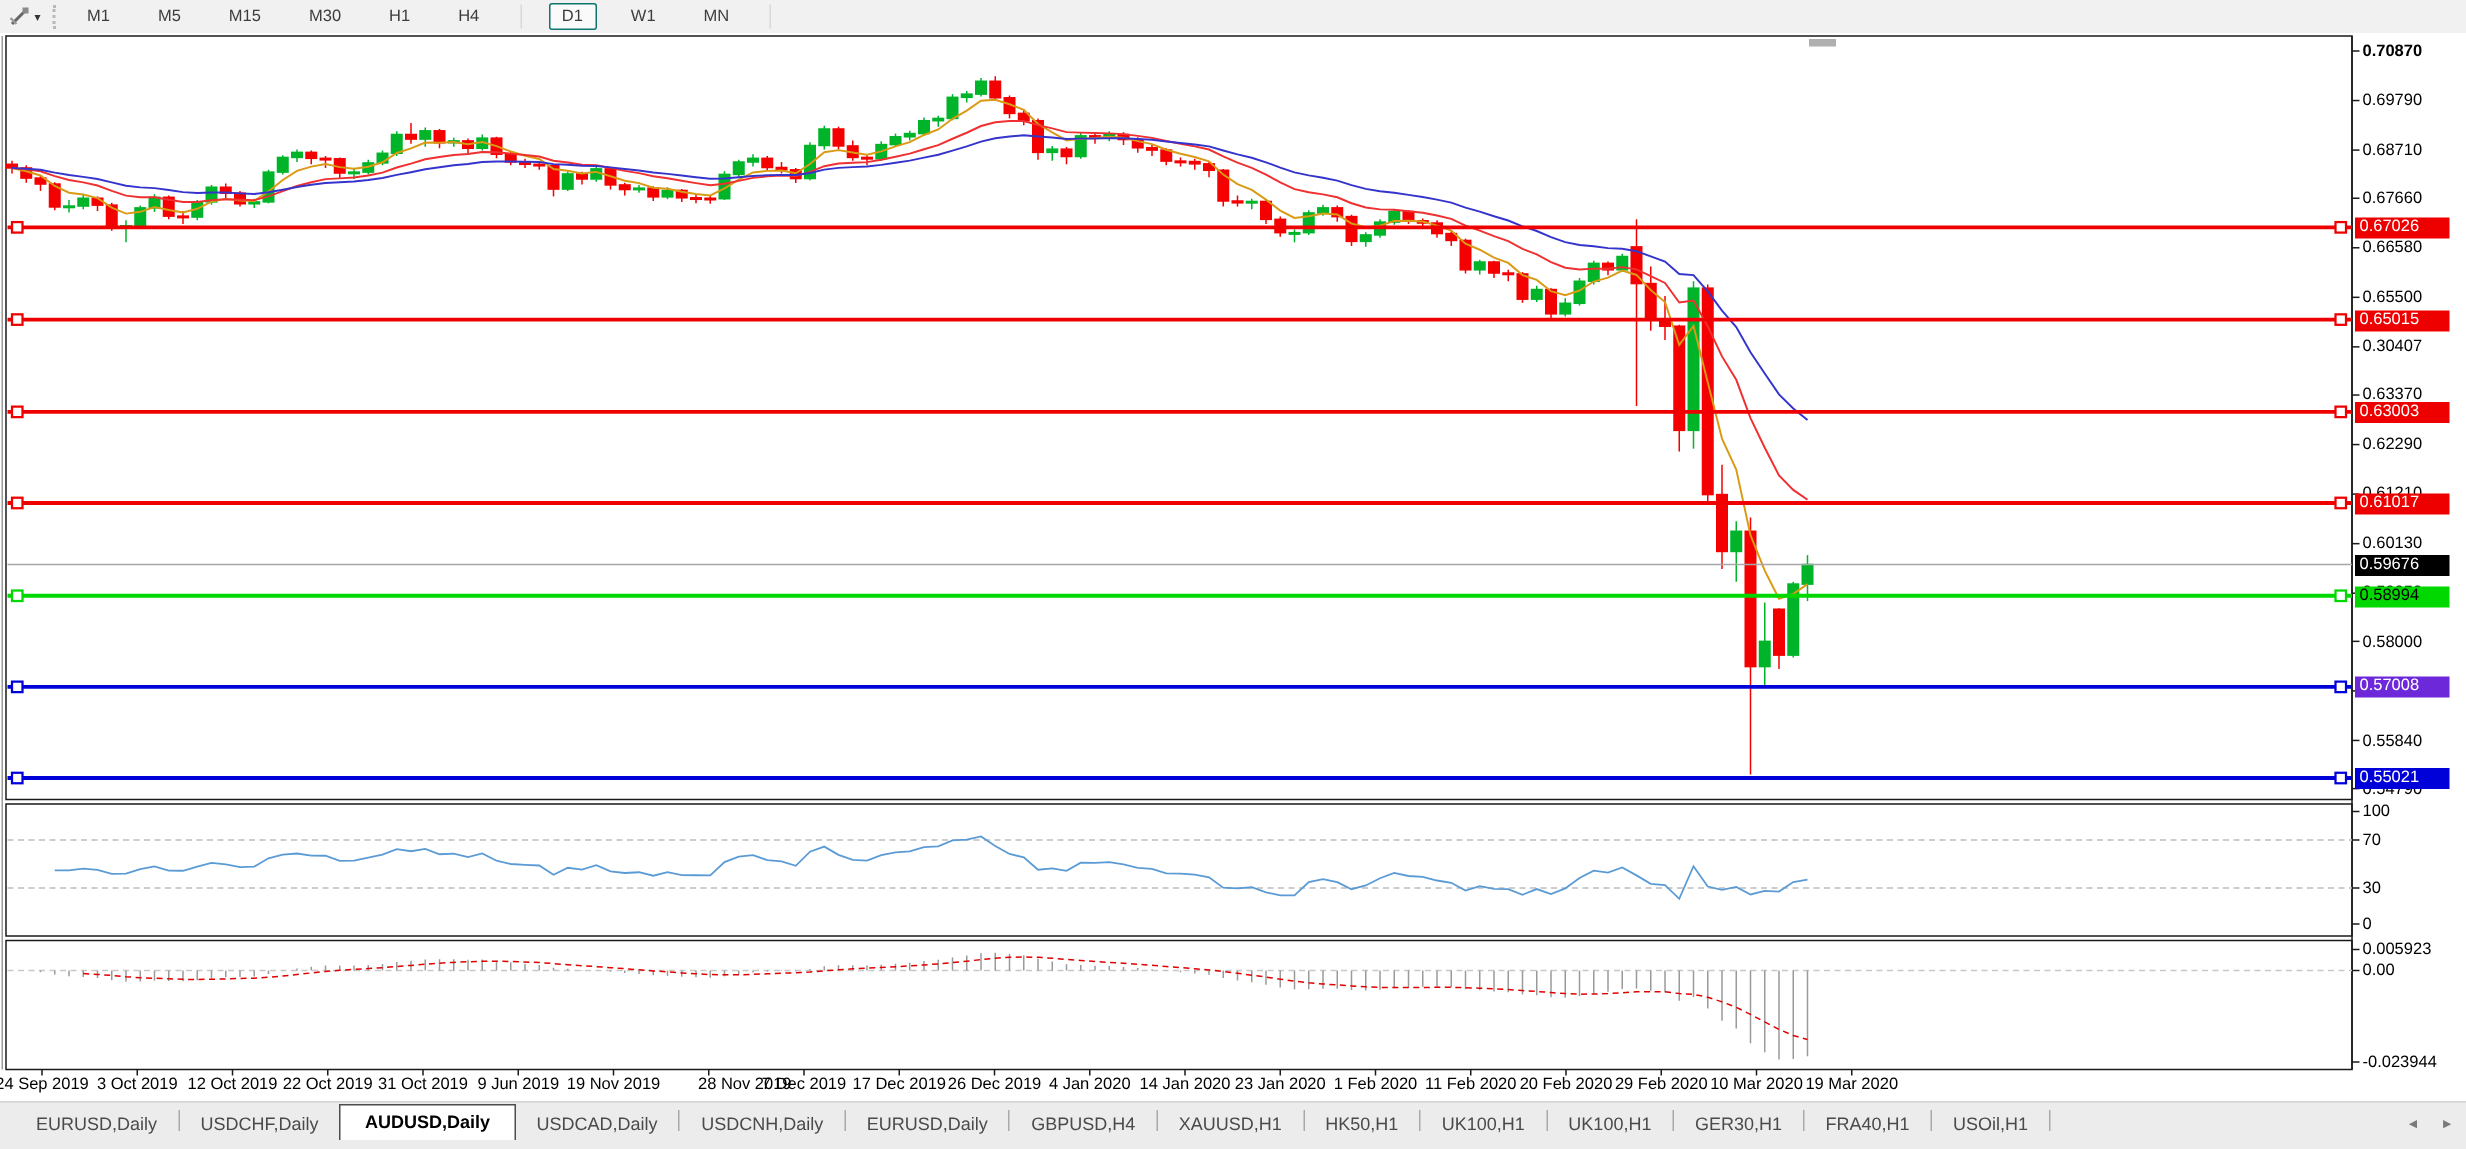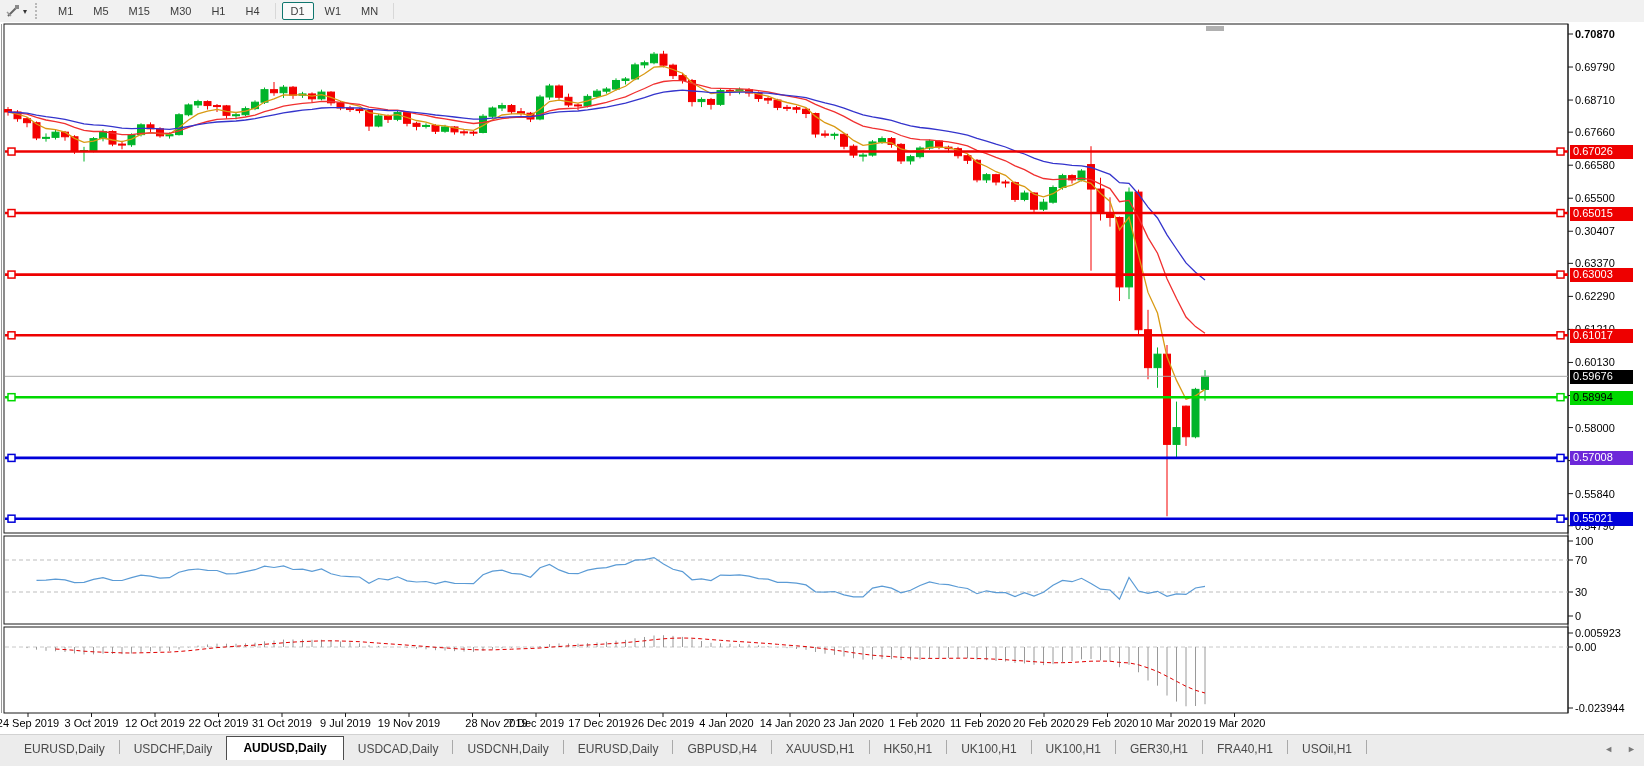--- a/index.html
+++ b/index.html
@@ -45,21 +45,21 @@
   <div class="toolbar">
     <div class="tool-icon">
       <svg width="16" height="16" viewBox="0 0 16 16">
         <line x1="3" y1="13" x2="12" y2="4" stroke="#666" stroke-width="2"></line>
         <rect x="10" y="2" width="4" height="4" fill="#8a8a8a"></rect>
         <line x1="2" y1="9" x2="6" y2="13" stroke="#999" stroke-width="1.5"></line>
       </svg>
     </div>
     <span class="tool-caret">▾</span>
     <div class="grip"></div>
-    <div id="tf-buttons" style="display:flex;align-items:center;">
+    <div id="tf-buttons" style="display:flex;align-items:center;gap:12px;">
         <div class="tf-btn">M1</div>
         <div class="tf-btn">M5</div>
         <div class="tf-btn">M15</div>
         <div class="tf-btn">M30</div>
         <div class="tf-btn">H1</div>
         <div class="tf-btn">H4</div>
         <div class="tb-sep"></div>
         <div class="tf-btn active">D1</div>
         <div class="tf-btn">W1</div>
         <div class="tf-btn">MN</div>
@@ -574,21 +574,21 @@
       <div class="tick-label" style="top: 586px;">30</div>
       <div class="tick-label" style="top: 610px;">0</div>
       <div class="tick-label" style="top: 627px;">0.005923</div>
       <div class="tick-label" style="top: 641px;">0.00</div>
       <div class="tick-label" style="top: 702px;">-0.023944</div>
       <div class="date-label" style="left: 28px;">24 Sep 2019</div>
       <div class="date-label" style="left: 91.5px;">3 Oct 2019</div>
       <div class="date-label" style="left: 155px;">12 Oct 2019</div>
       <div class="date-label" style="left: 218.5px;">22 Oct 2019</div>
       <div class="date-label" style="left: 282px;">31 Oct 2019</div>
-      <div class="date-label" style="left: 345.5px;">9 Jul 2019</div>
+      <div class="date-label" style="left: 345.5px;">9 Jun 2019</div>
       <div class="date-label" style="left: 409px;">19 Nov 2019</div>
       <div class="date-label" style="left: 472.5px; padding-left: 48px;">28 Nov 2019</div>
       <div class="date-label" style="left: 536px;">7 Dec 2019</div>
       <div class="date-label" style="left: 599.5px;">17 Dec 2019</div>
       <div class="date-label" style="left: 663px;">26 Dec 2019</div>
       <div class="date-label" style="left: 726.5px;">4 Jan 2020</div>
       <div class="date-label" style="left: 790px;">14 Jan 2020</div>
       <div class="date-label" style="left: 853.5px;">23 Jan 2020</div>
       <div class="date-label" style="left: 917px;">1 Feb 2020</div>
       <div class="date-label" style="left: 980.5px;">11 Feb 2020</div>

